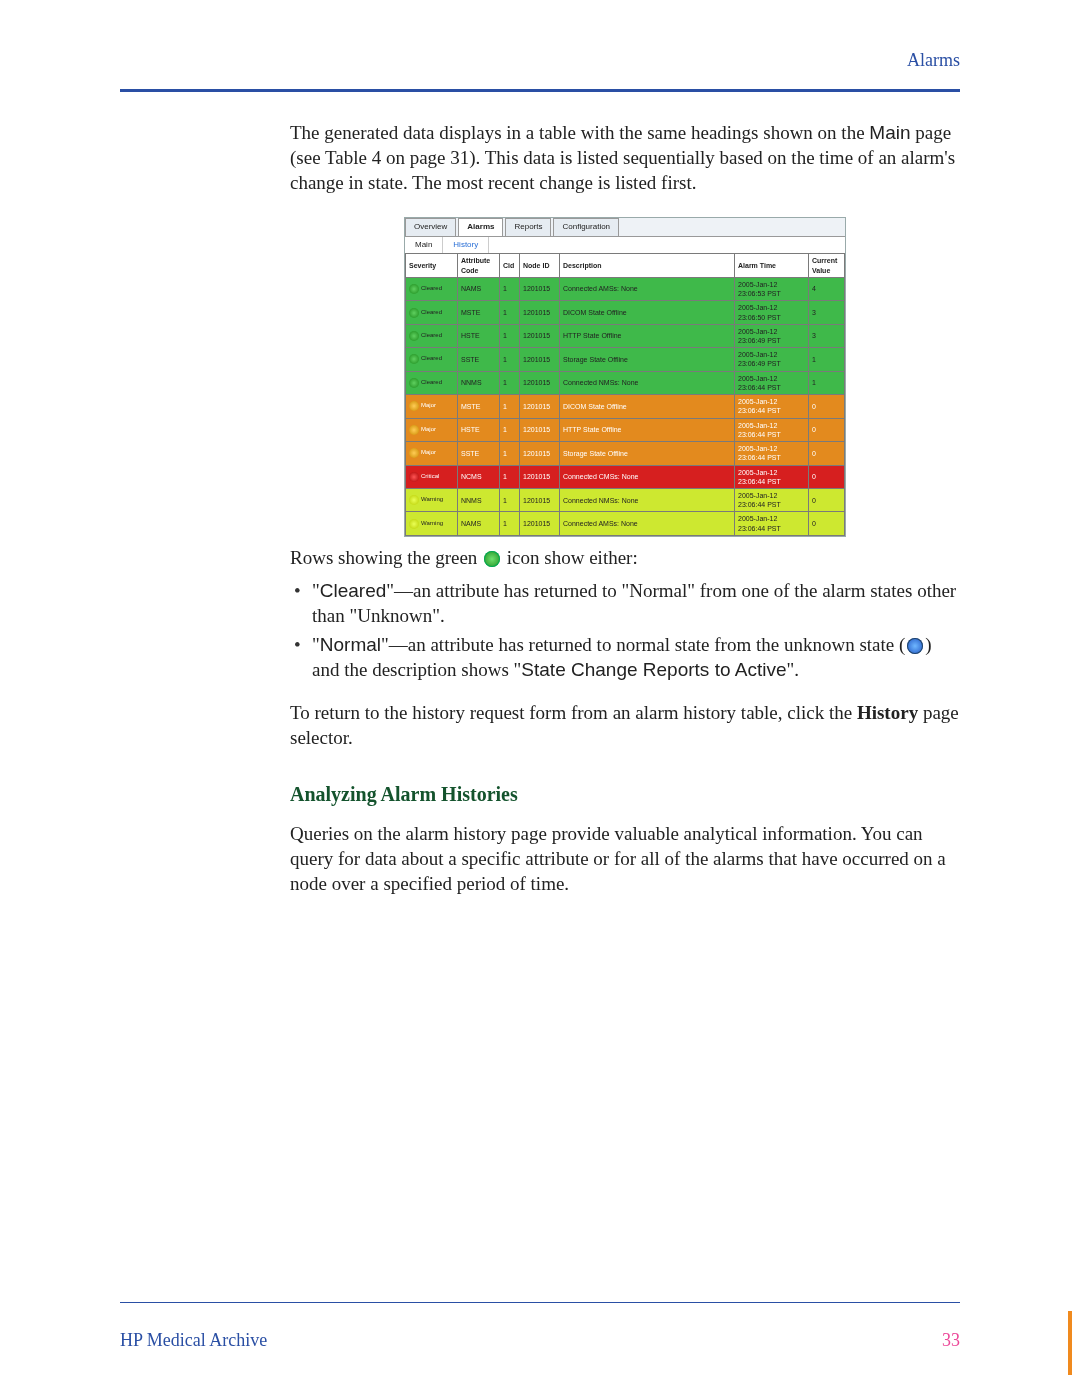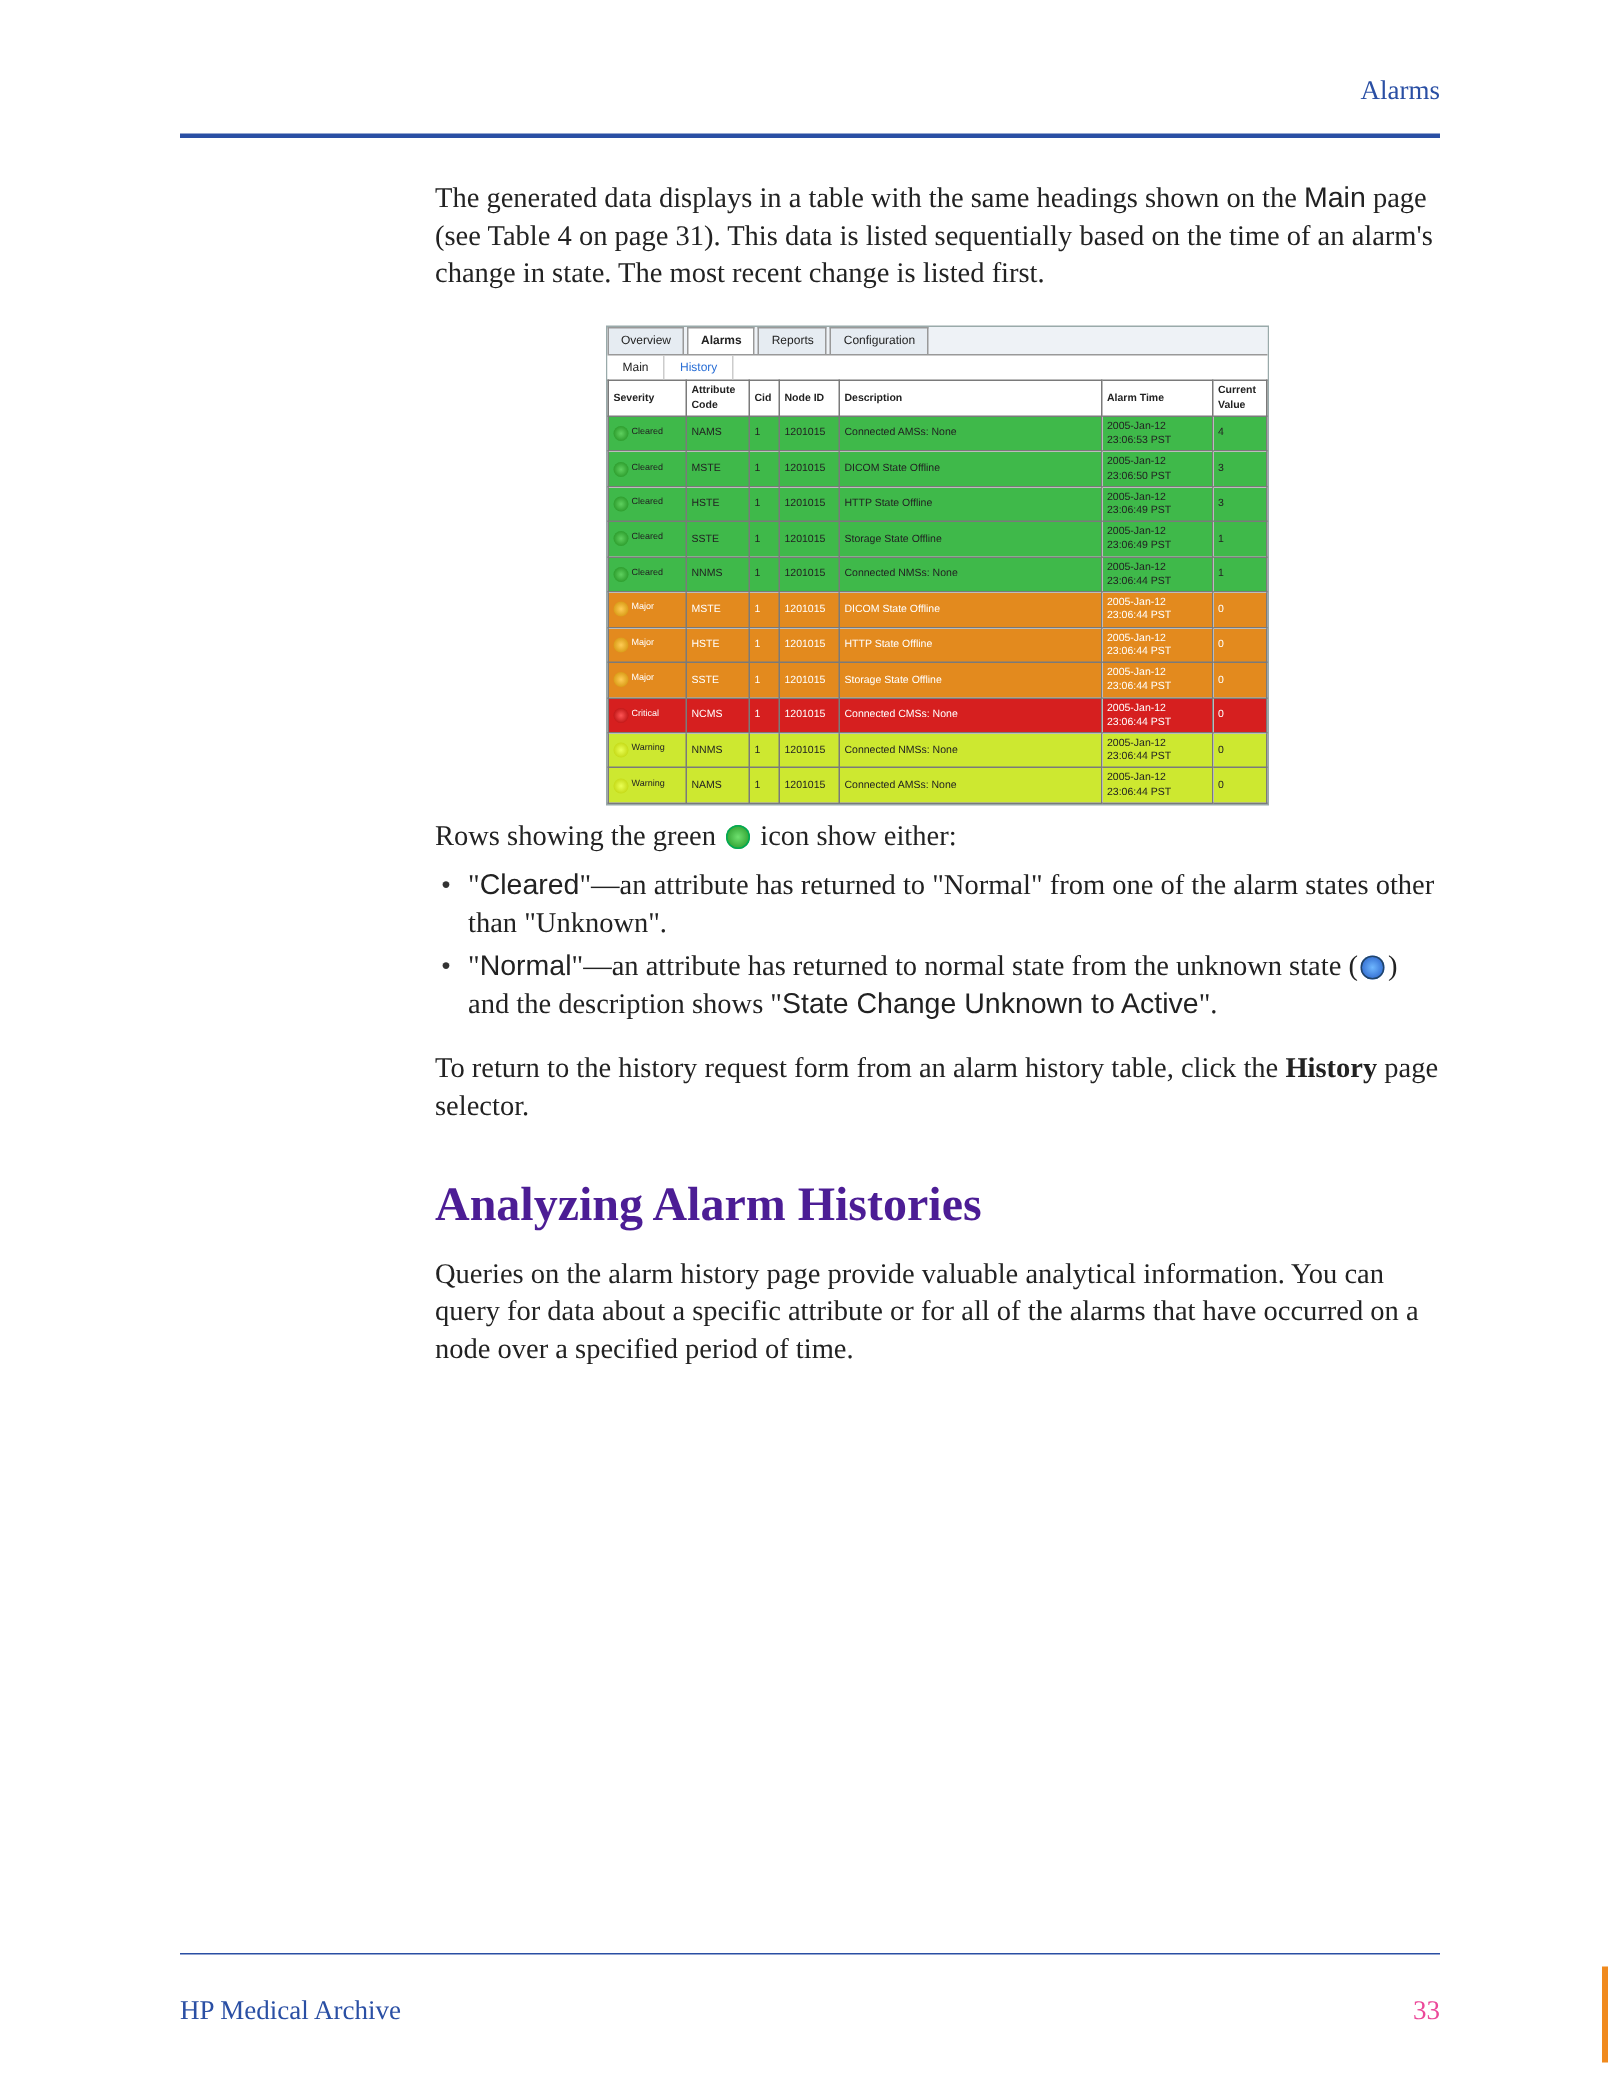--- a/index.html
+++ b/index.html
@@ -31,23 +31,23 @@
   .body-col {
     margin-left: 170px;
     width: 670px;
     font-size: 19px;
     line-height: 1.32;
   }
   .para { margin: 0 0 22px 0; }
   .sans { font-family: Arial, Helvetica, sans-serif; }
   .bold { font-weight: bold; }
   .section-title {
-    color: #4c1d95;
+    color: #14532d;
     font-weight: bold;
-    font-size: 32px;
+    font-size: 20px;
     margin: 30px 0 14px 0;
   }
   .figure-wrap { margin: 6px 0 8px 0; }
   .figure-caption {
     text-align: center;
     font-style: italic;
     font-size: 16px;
     margin: 6px 0 16px 0;
   }
   ul.bullets {
@@ -375,21 +375,21 @@
     </div>
 
     <p class="para" style="margin-bottom:8px">
       <span>Rows showing the green </span><span class="inline-icon ic-green"></span><span> icon show either:</span>
     </p>
     <ul class="bullets">
       <li>
         <span>"</span><span class="sans">Cleared</span><span>"—an attribute has returned to "Normal" from one of the alarm states other than "Unknown".</span>
       </li>
       <li>
-        <span>"</span><span class="sans">Normal</span><span>"—an attribute has returned to normal state from the unknown state (</span><span class="inline-icon ic-blue"></span><span>) and the description shows "</span><span class="sans">State Change Unknown to Active</span><span>".</span>
+        <span>"</span><span class="sans">Normal</span><span>"—an attribute has returned to normal state from the unknown state (</span><span class="inline-icon ic-blue"></span><span>) and the description shows "</span><span class="sans">State Change Reports to Active</span><span>".</span>
       </li>
     </ul>
 
     <p class="para">
       <span>To return to the history request form from an alarm history table, click the </span><span class="bold">History</span><span> page selector.</span>
     </p>
 
     <div class="section-title">Analyzing Alarm Histories</div>
     <p class="para">Queries on the alarm history page provide valuable analytical information. You can query for data about a specific attribute or for all of the alarms that have occurred on a node over a specified period of time.</p>
   </div>

